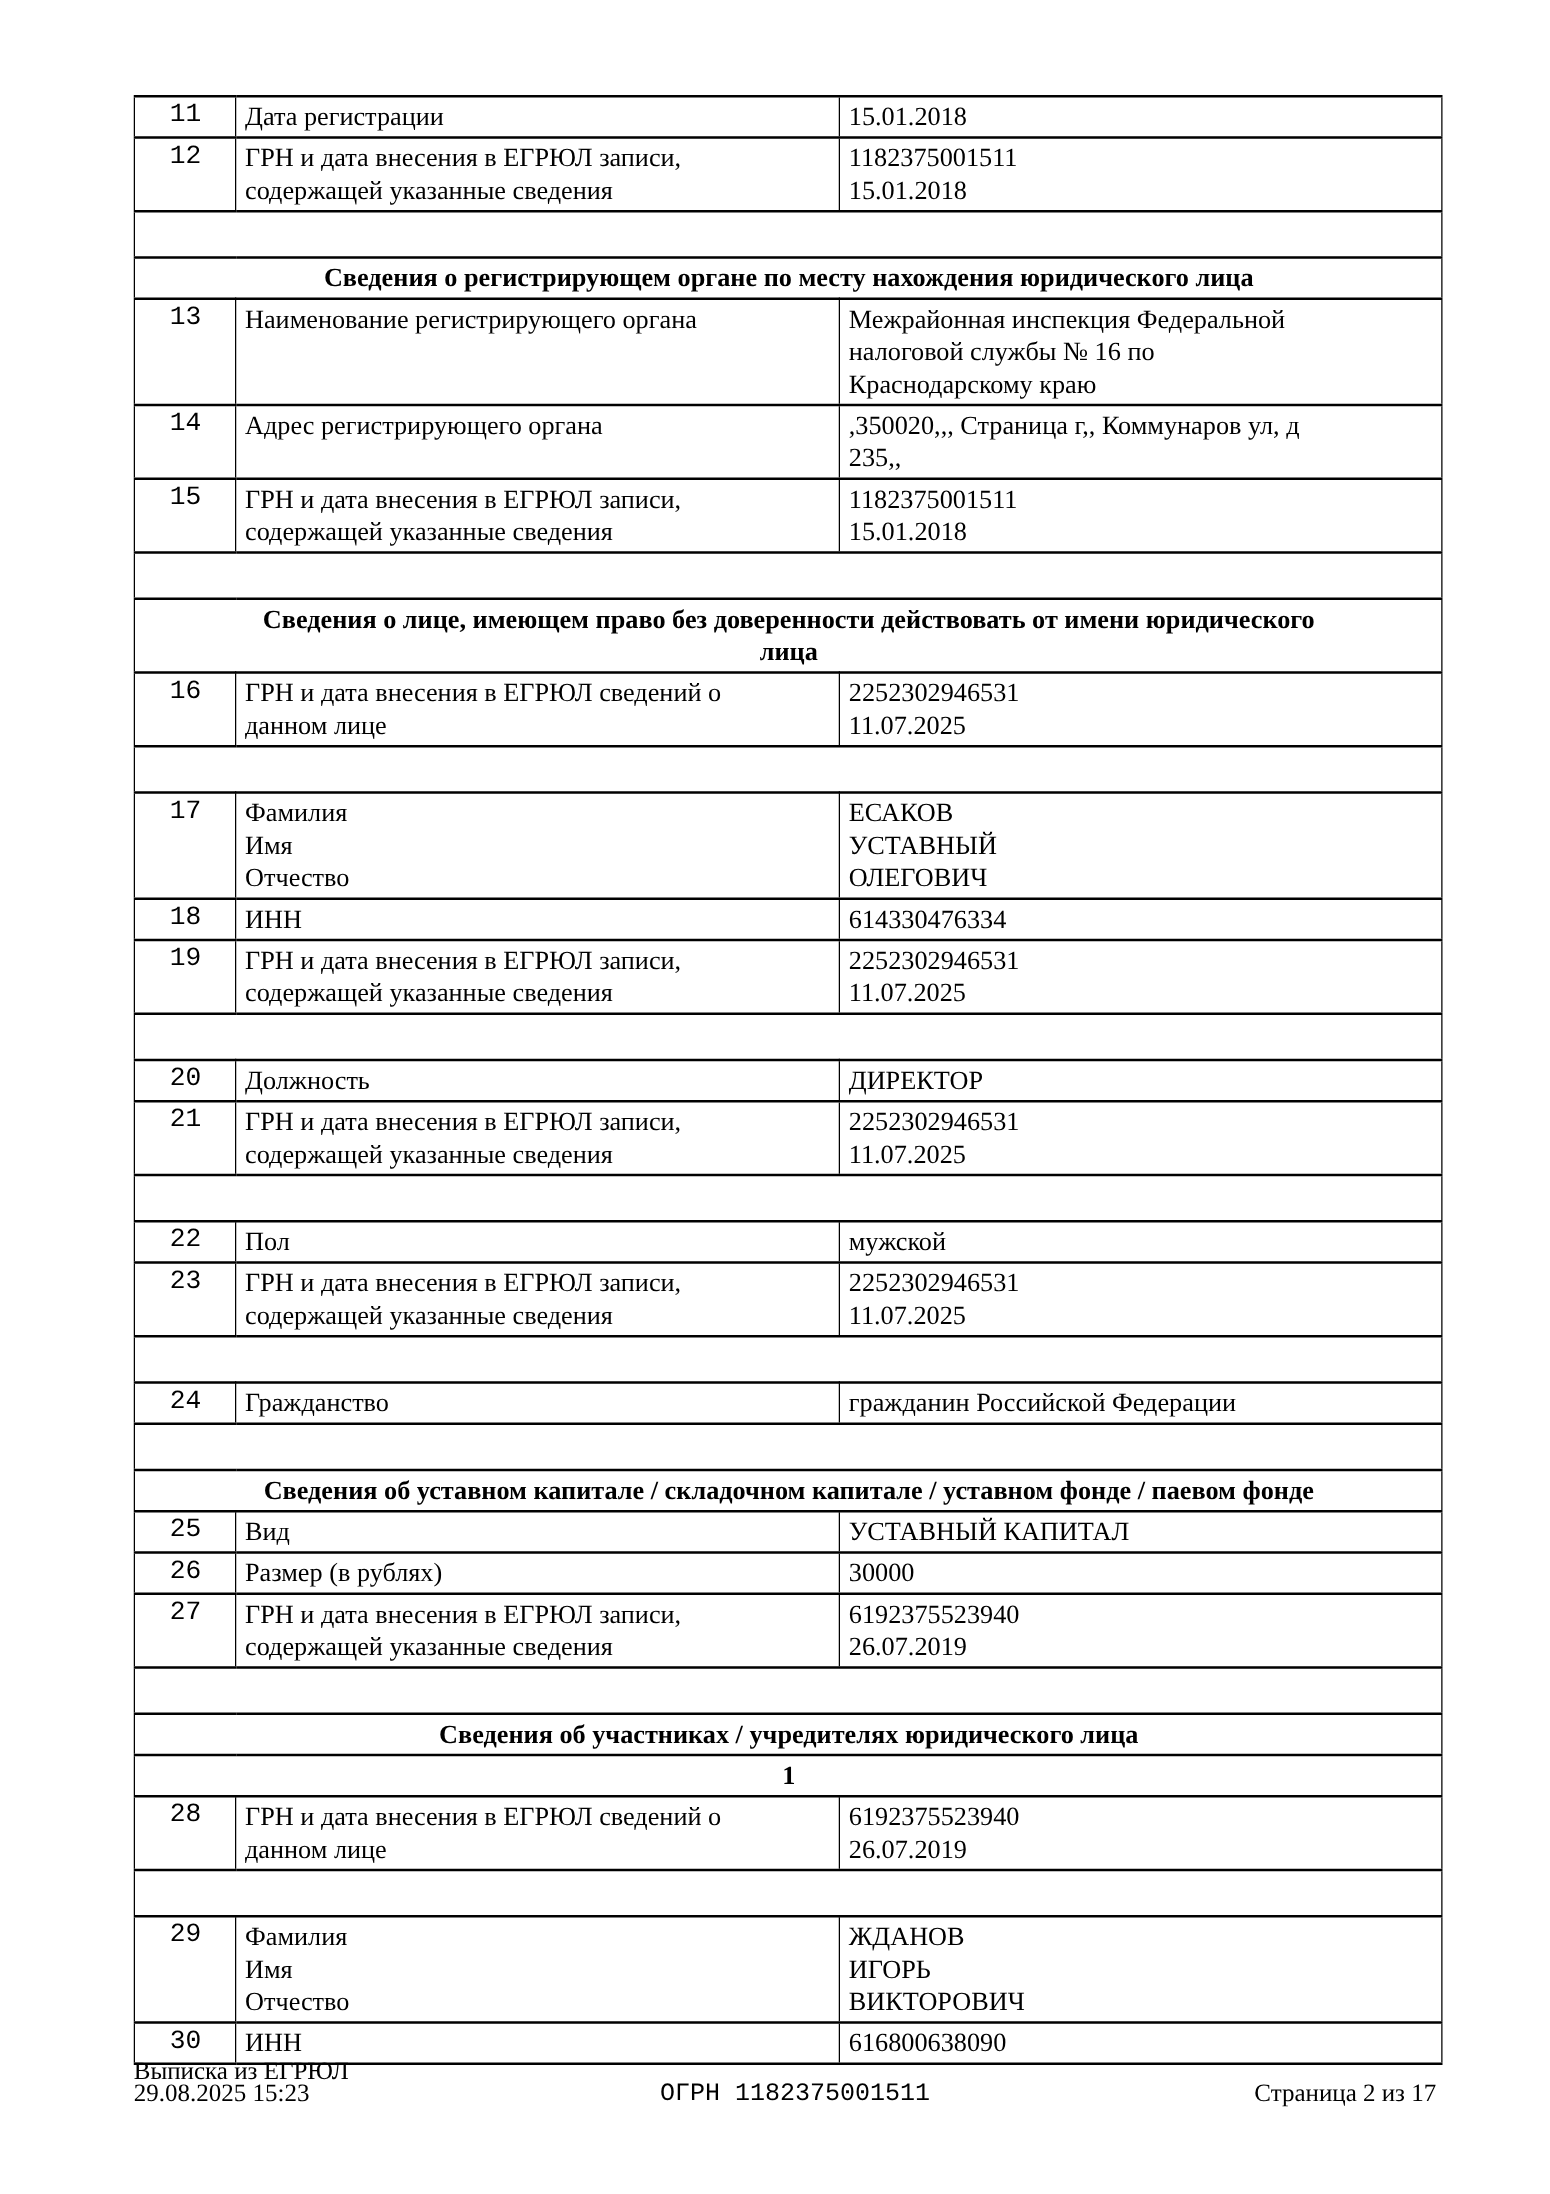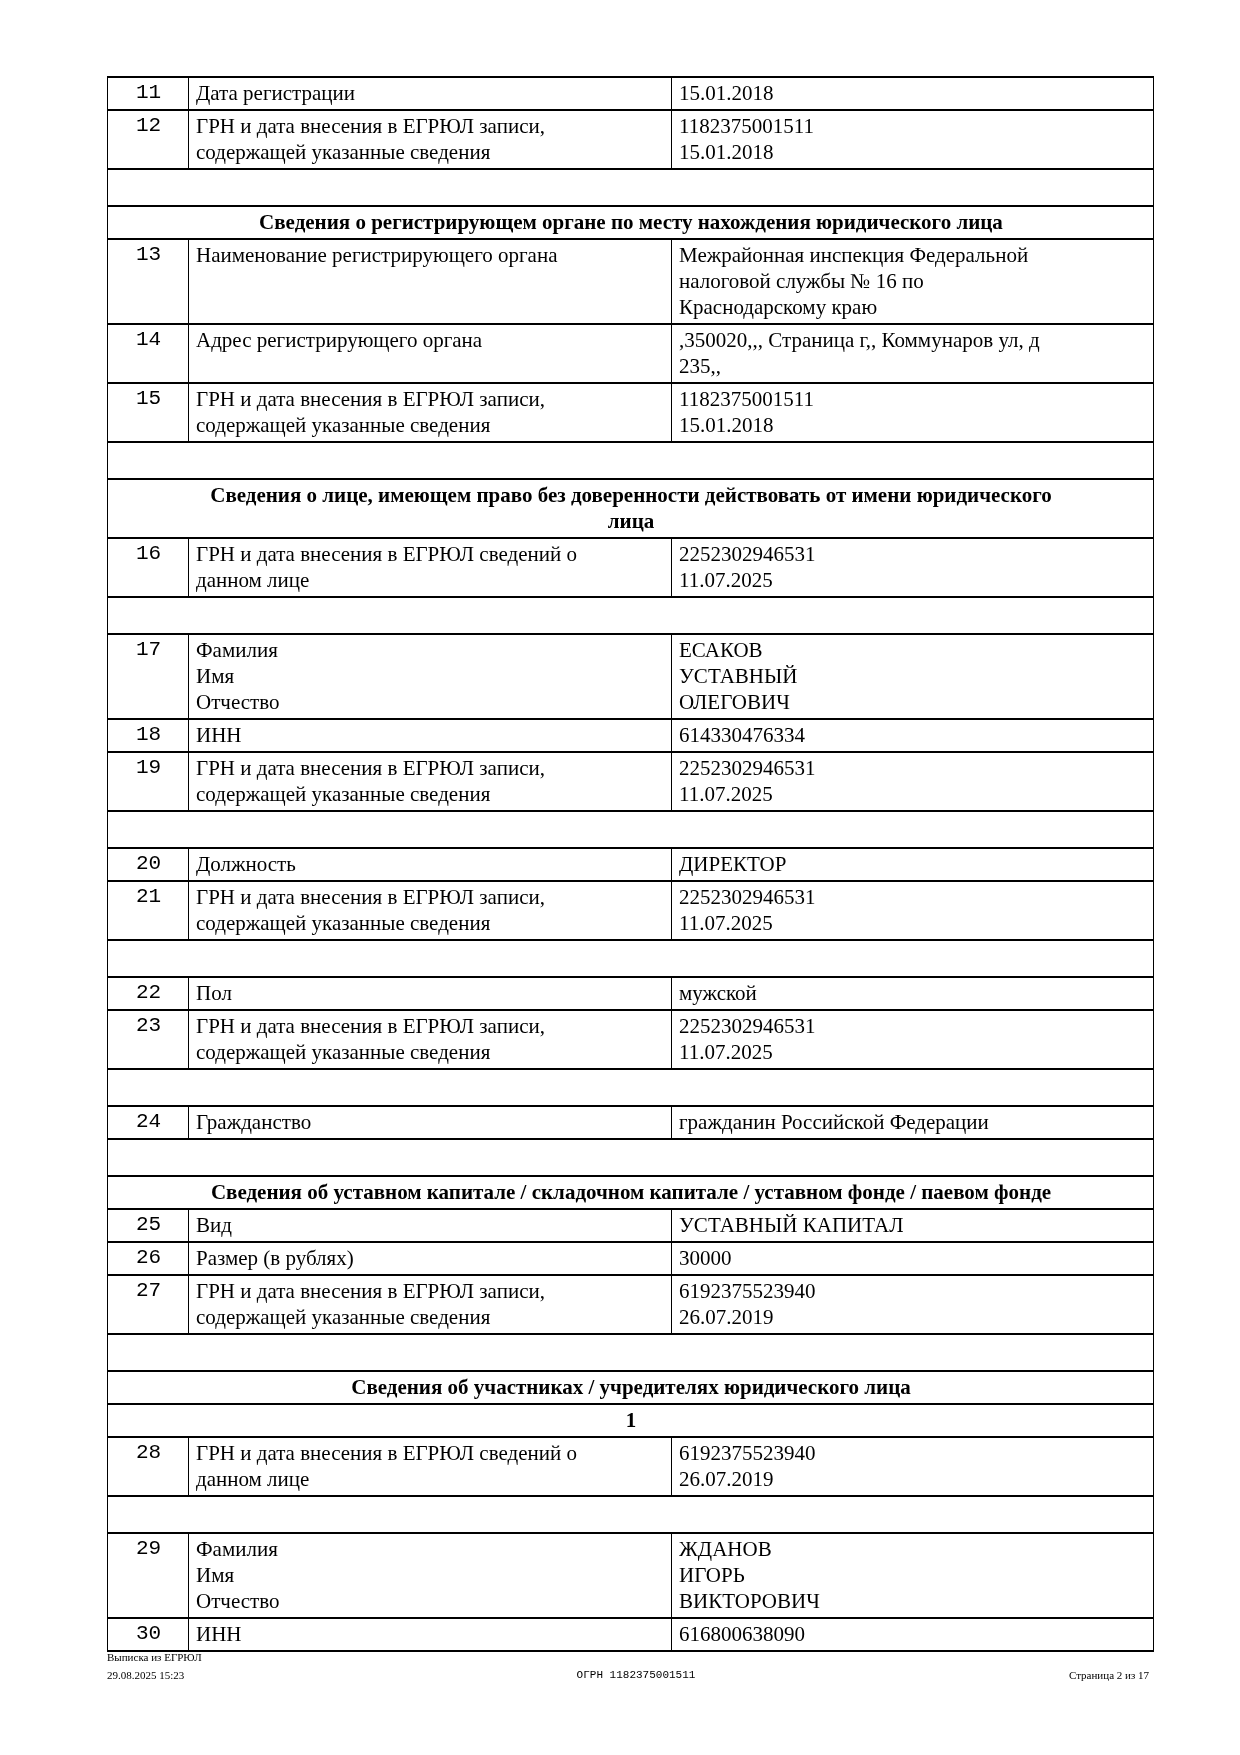--- a/index.html
+++ b/index.html
@@ -59,21 +59,21 @@
   }
   td.spacer-cell {
     height: 30px;
     padding: 0;
   }
   .footer {
     position: absolute;
     left: 107px;
     top: 1647px;
     width: 1058px;
-    font-size: 11px;
+    font-size: 20px;
     line-height: 17.5px;
     height: 37px;
   }
   .footer-left {
     position: absolute;
     left: 0;
     bottom: 0;
   }
   .footer-center {
     position: absolute;

